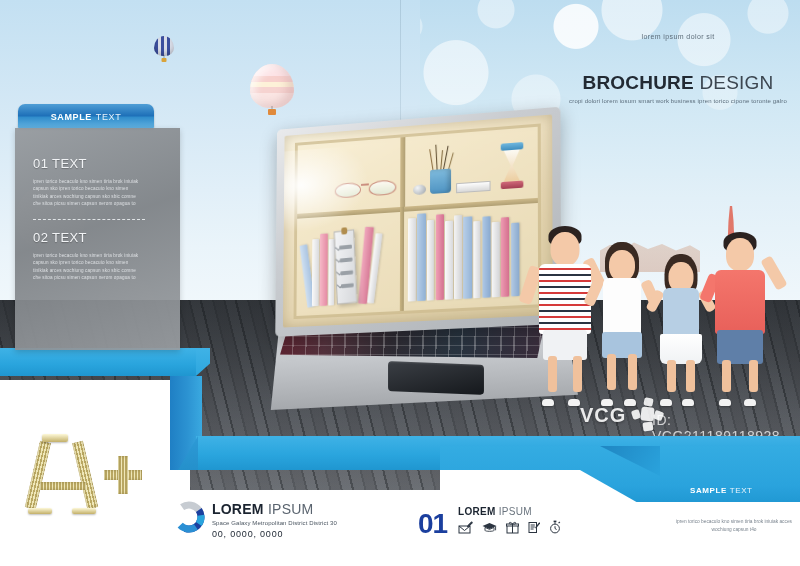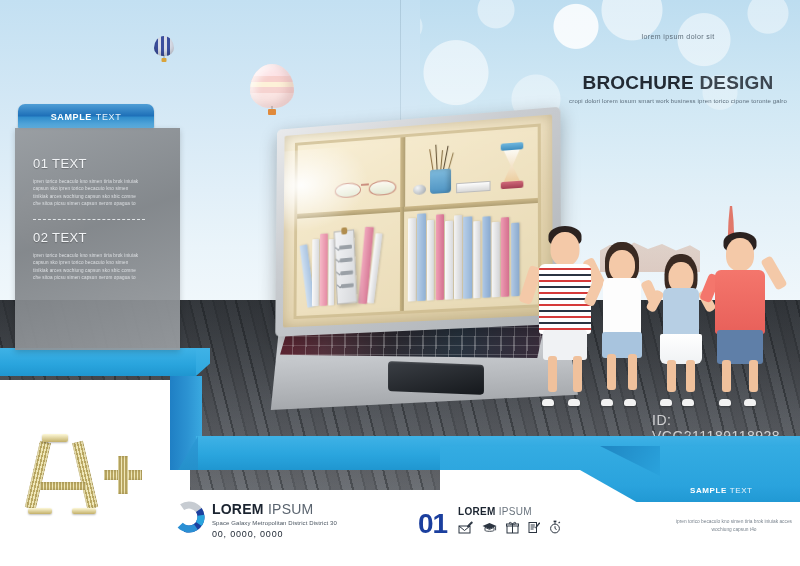--- a/index.html
+++ b/index.html
@@ -305,21 +305,21 @@
     background:linear-gradient(120deg,#1f86c2,#2aa3dd); clip-path:polygon(0 0,100% 0,100% 100%); }
 
   
   .title-wrap { position:absolute; left:560px; top:70px; width:236px; text-align:center; }
   .eyebrow { position:absolute; left:560px; top:33px; width:236px; text-align:center;
     font-size:7px; color:#5d6d7a; letter-spacing:.4px; }
   .t-dream { font-size:32px; color:#20307e; letter-spacing:.5px; line-height:1.06; font-weight:300; }
   .t-univ  { font-size:30px; color:#1b2a8c; letter-spacing:.2px; line-height:1.08; font-weight:bold; }
   .t-broch { margin-top:3px; font-size:19px; line-height:1.1; letter-spacing:.2px; }
   .t-broch b { color:#222a33; font-weight:bold; }
-  .t-broch span { color:#3c4650; font-weight:700; }
+  .t-broch span { color:#3c4650; font-weight:400; }
   .t-sub { margin-top:4px; font-size:6px; color:#5b6d7c; letter-spacing:.15px; }
 
   
   .aplus { position:absolute; left:28px; top:428px; width:120px; height:86px; }
   .col { position:absolute; background:
       repeating-linear-gradient(90deg,#efe7b8 0 1.5px,#b9a762 1.5px 3px);
     box-shadow:inset 0 0 3px rgba(120,100,40,.5); }
   .colcap { position:absolute; background:linear-gradient(180deg,#fdf8d8,#c3b069);
     border-radius:2px; box-shadow:0 1px 2px rgba(0,0,0,.25); }
   #legA { left:12px; top:14px; width:11px; height:68px; transform:rotate(13deg); transform-origin:top center; }
@@ -520,20 +520,30 @@
       <div class="shorts"></div>
       <div class="legs">
           <i></i>
           <i></i>
         </div>
       <div class="shoe a"></div>
       <div class="shoe b"></div>
     </div>
   </div>
 
+  <div class="wm">
+    <span class="vcg">VCG</span>
+    <span class="mark">
+      <i></i>
+        <i></i>
+        <i></i>
+        <i></i>
+        <i></i>
+    </span>
+  </div>
   <div class="wm-id">ID: VCG211189118928</div>
 
   <div class="deck-mask-left"></div>
   <div class="deck-mask-bot"></div>
   <div class="deck-mask-r"></div>
 
   <div class="ribbon-left-top"></div>
   <div class="ribbon-fold-v"></div>
   <div class="ribbon-bot"></div>
   <div class="ribbon-right-block"></div>

